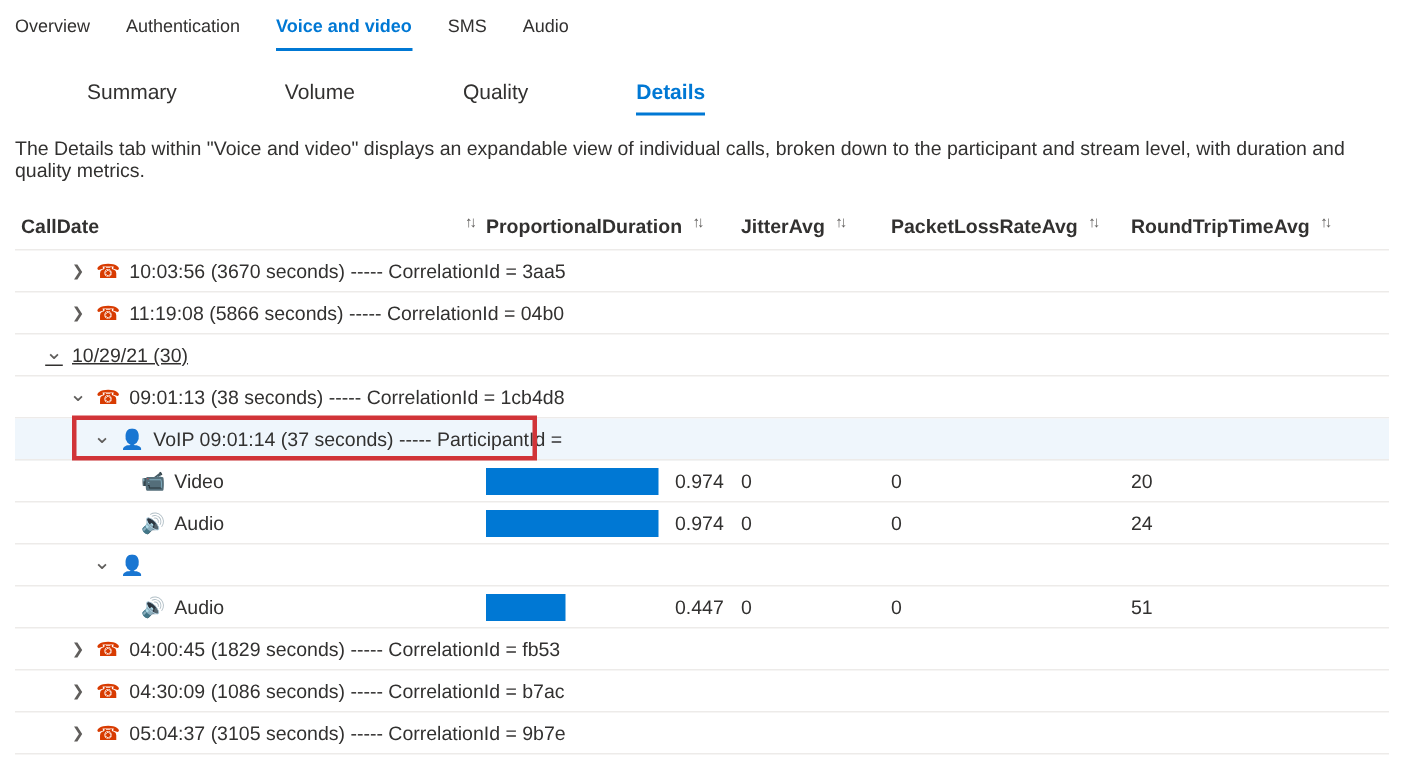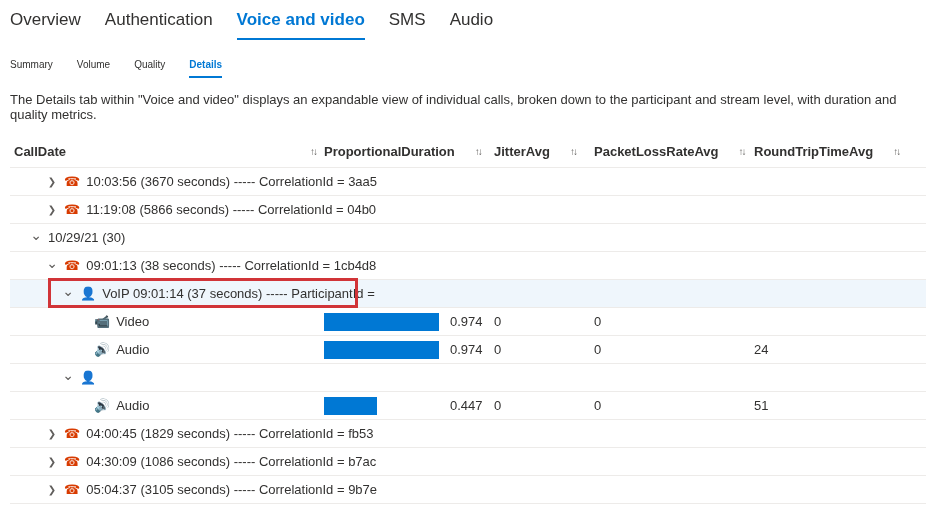--- a/index.html
+++ b/index.html
@@ -8,63 +8,64 @@
   font-size: 13px;
   color: #323130;
   background: #fff;
   width: 936px;
   height: 512px;
   overflow: hidden;
 }
 .tabs { display: flex; gap: 24px; padding: 4px 10px 0; border-bottom: 1px solid transparent; }
 .tab {
   padding: 6px 0 8px;
-  font-size: 17px;
+  font-size: 12px;
   color: #323130;
   cursor: pointer;
   border-bottom: 2px solid transparent;
 }
 .tab.active { color: #0078d4; border-bottom-color: #0078d4; font-weight: 600; }
 .subtabs { display: flex; gap: 24px; padding: 14px 10px 0; }
 .subtab {
   padding: 4px 0 6px;
-  font-size: 10px;
+  font-size: 14px;
   color: #323130;
   cursor: pointer;
   border-bottom: 2px solid transparent;
+  margin-left: 48px;
 }
 .subtab.active { color: #0078d4; border-bottom-color: #0078d4; font-weight: 600; }
 .desc { padding: 14px 10px; font-size: 13px; color: #323130; }
 .table { padding: 0 10px; }
 .thead {
   display: grid;
   grid-template-columns: 310px 170px 100px 160px 160px;
   border-bottom: 1px solid #edebe9;
   padding: 6px 0;
   font-weight: 600;
 }
-.th { display: flex; align-items: center; gap: 20px; padding: 2px 4px; }
+.th { display: flex; align-items: flex-start; gap: 7px; padding: 2px 4px; }
 .sort-icon { font-size: 10px; color: #605e5c; cursor: pointer; letter-spacing: -2px; }
 .row {
   display: grid;
   grid-template-columns: 310px 170px 100px 160px 160px;
   border-bottom: 1px solid #edebe9;
   align-items: center;
   min-height: 28px;
 }
 .cell { padding: 4px 4px; display: flex; align-items: center; gap: 6px; }
 .cell.full { grid-column: 1 / -1; }
 .chev { font-size: 10px; cursor: pointer; color: #605e5c; display: inline-block; width: 12px; text-align: center; }
 .chev.right::before { content: "\276F"; }
 .chev.down::before { content: "\2304"; font-size: 14px; position: relative; top: -3px; }
 .icon-phone { color: #d83b01; }
 .icon-person { color: #323130; }
 .icon-video { color: #323130; }
 .icon-audio { color: #0078d4; }
-.indent-1 { padding-left: 20px; }
+.indent-1 { padding-left: 20px; text-decoration: underline; }
 .indent-2 { padding-left: 36px; }
 .indent-3 { padding-left: 52px; }
 .indent-5 { padding-left: 84px; }
 .highlight-row { background: #eff6fc; }
 .red-box {
   border: 3px solid #d13438;
   position: absolute;
   pointer-events: none;
 }
 .bar-track { width: 118px; height: 18px; display: flex; }
@@ -163,20 +164,21 @@
       <span>Video</span>
     </div>
     <div class="cell">
       <div class="bar-track">
         <div class="bar-fill" style="width:97.4%"></div>
       </div>
       <span class="bar-val">0.974</span>
     </div>
     <div class="cell">0</div>
     <div class="cell">0</div>
+    <div class="cell">20</div>
   </div>
 
   <div class="row">
     <div class="cell indent-5">
       <span class="icon-audio">🔊</span>
       <span>Audio</span>
     </div>
     <div class="cell">
       <div class="bar-track">
         <div class="bar-fill" style="width:97.4%"></div>

